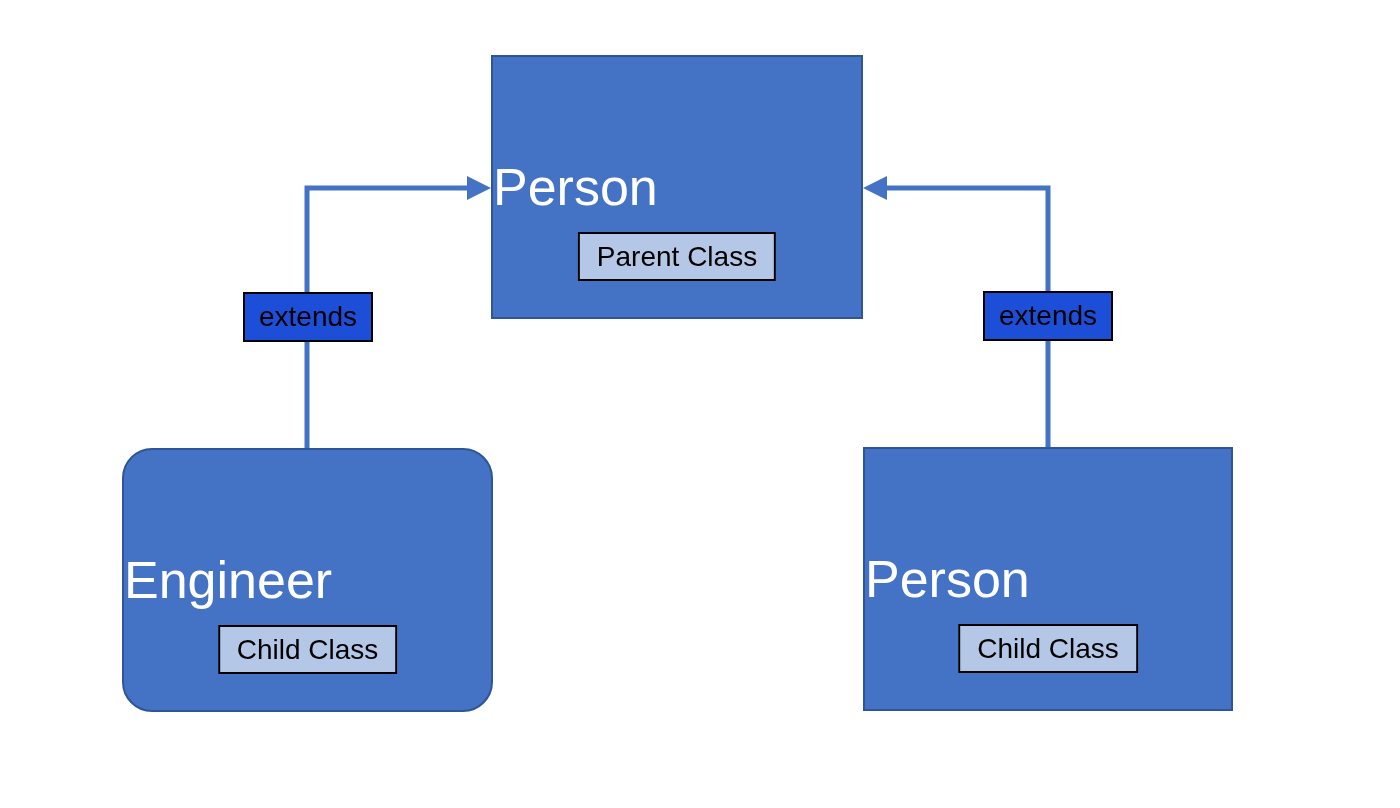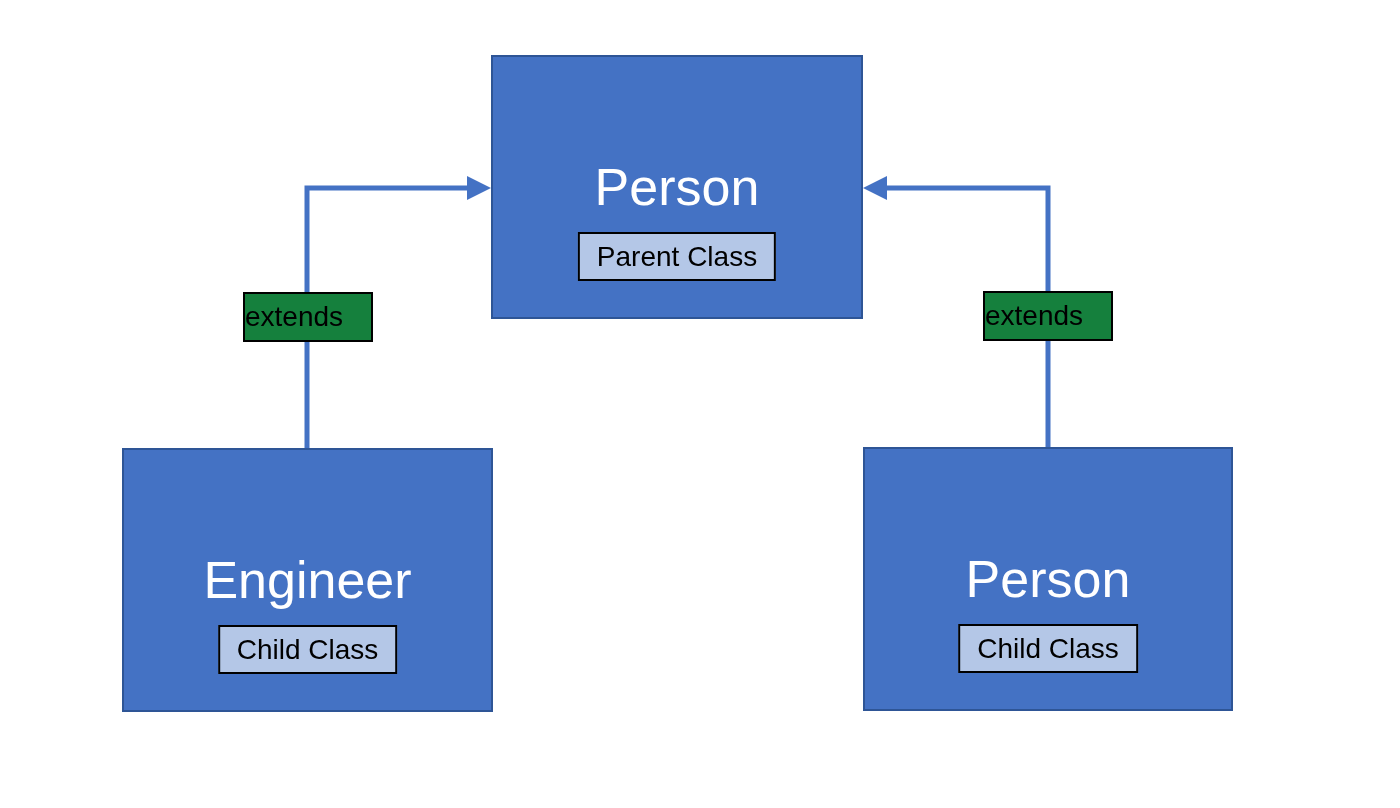--- a/index.html
+++ b/index.html
@@ -24,29 +24,29 @@
     z-index: 1;
   }
   .node {
     position: absolute;
     background: #4472C4;
     border: 2px solid #2E5596;
     box-sizing: border-box;
     z-index: 2;
   }
   .node-person   { left: 491px; top: 55px;  width: 372px; height: 264px; }
-  .node-engineer { left: 122px; top: 448px; width: 371px; height: 264px; }
+  .node-engineer { left: 122px; top: 448px; width: 371px; height: 264px; border-radius: 30px; }
   .node-teacher  { left: 863px; top: 447px; width: 370px; height: 264px; }
   .node-title {
     position: absolute;
     left: 0;
     right: 0;
     top: 131px;
     transform: translateY(-50%);
-    text-align: center;
+    text-align: left;
     color: #ffffff;
     font-size: 52px;
     line-height: 1.1;
     white-space: nowrap;
   }
   .node-badge {
     position: absolute;
     left: 50%;
     top: 175px;
     transform: translateX(-50%);
@@ -58,26 +58,27 @@
     line-height: 45px;
     height: 49px;
     padding: 0 17px;
     white-space: nowrap;
     text-align: center;
   }
   .extends-label {
     position: absolute;
     width: 130px;
     height: 50px;
-    background: #15803d;
+    background: #1d4ed8;
     border: 2px solid #000000;
     box-sizing: border-box;
     color: #000000;
     font-size: 28px;
     line-height: 46px;
+    text-align: center;
     z-index: 3;
   }
   .extends-left  { left: 243px; top: 292px; }
   .extends-right { left: 983px; top: 291px; }
 </style>
 </head>
 <body>
 
 <div class="canvas">
 

